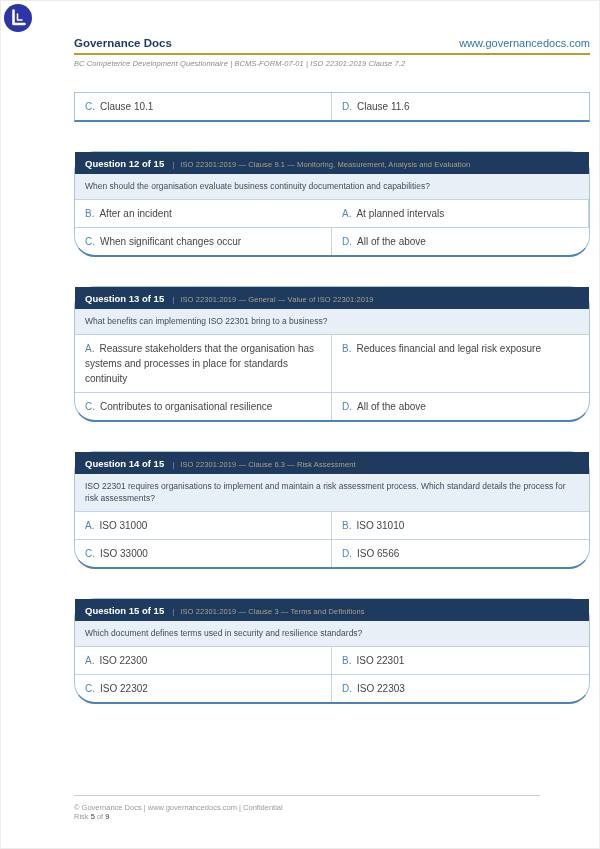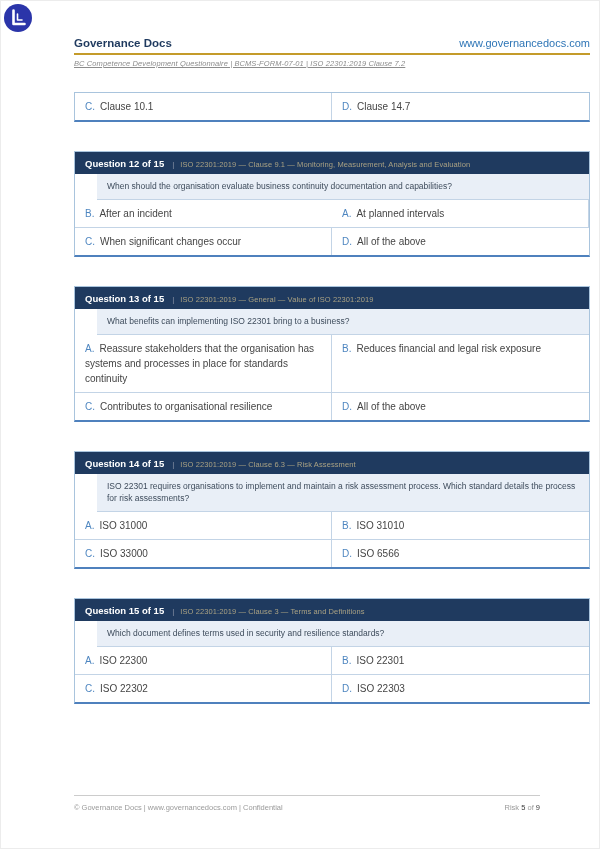--- a/index.html
+++ b/index.html
@@ -23,51 +23,50 @@
   .brand-row {
     padding-top: 37px;
     display: flex;
     justify-content: space-between;
     align-items: flex-end;
     border-bottom: 2px solid #c49b2a;
     padding-bottom: 4px;
   }
   .brand { font-size: 11.5px; font-weight: bold; color: #1f3a5f; }
   .website { font-size: 11px; color: #2e75b6; text-decoration: none; text-align: right; }
-  .subtitle { margin-top: 4px; font-size: 7.5px; font-style: italic; color: #8c8c8c; letter-spacing: .1px; text-decoration: underline; }
+  .subtitle { margin-top: 4px; font-size: 7.5px; font-style: italic; color: #8c8c8c; letter-spacing: .1px; }
 
   
   .cont-table { margin-top: 24px; }
   .tablebox {
     border: 1px solid #a9c4dd;
     border-bottom: 2px solid #4f81bd;
     background: #ffffff;
   }
-  .qblock { margin-top: 29px; }
+  .qblock { margin-top: 29px; border-radius: 21px; }
 
   .qheader {
     background: #1f3a5f;
     padding: 6px 10px 5px 10px;
     display: flex;
     align-items: baseline;
     white-space: nowrap;
     overflow: hidden;
   }
   .qtitle { color: #ffffff; font-weight: bold; font-size: 9.5px; }
   .qsep { color: #8b94a6; font-size: 8px; margin: 0 6px 0 8px; }
   .qclause { color: #a9a183; font-size: 7.5px; letter-spacing: .1px; }
 
   .qrow {
     background: #e9eff7;
     padding: 6px 10px;
     font-size: 8.5px;
     line-height: 1.5;
     color: #3e4c5c;
     border-bottom: 1px solid #c3d4e6;
-    margin-left: 22px;
   }
 
   .opt-row { display: flex; }
   .opt-row + .opt-row { border-top: 1px solid #c3d4e6; }
   .opt-cell {
     width: 50%;
     padding: 6px 10px;
     font-size: 10px;
     line-height: 1.5;
     color: #454545;
@@ -80,20 +79,21 @@
     position: absolute;
     left: 74px;
     width: 466px;
     top: 795px;
     border-top: 1px solid #cccccc;
     padding-top: 7px;
     display: flex;
     justify-content: space-between;
     font-size: 7.5px;
     color: #9a9a9a;
+    flex-direction: column;
   }
   .page-ind { color: #9a9a9a; }
   .page-num { color: #3c3c3c; }
 </style>
 </head>
 <body>
 
 <div class="page-edge"></div>
 
 <div class="logo">
@@ -111,21 +111,21 @@
     <a class="website" href="#">www.governancedocs.com</a>
   </div>
   <div class="subtitle">BC Competence Development Questionnaire  |  BCMS-FORM-07-01  |  ISO 22301:2019 Clause 7.2</div>
 
   <div class="cont-table tablebox">
     <div class="opt-row">
       <div class="opt-cell left">
         <span class="opt-letter">C.</span><span>Clause 10.1</span>
       </div>
       <div class="opt-cell">
-        <span class="opt-letter">D.</span><span>Clause 14.7</span>
+        <span class="opt-letter">D.</span><span>Clause 11.6</span>
       </div>
     </div>
   </div>
 
   <div class="qblock tablebox">
     <div class="qheader">
       <span class="qtitle">Question 12 of 15</span>
       <span class="qsep">|</span>
       <span class="qclause">ISO 22301:2019 — Clause 9.1 — Monitoring, Measurement, Analysis and Evaluation</span>
     </div>

